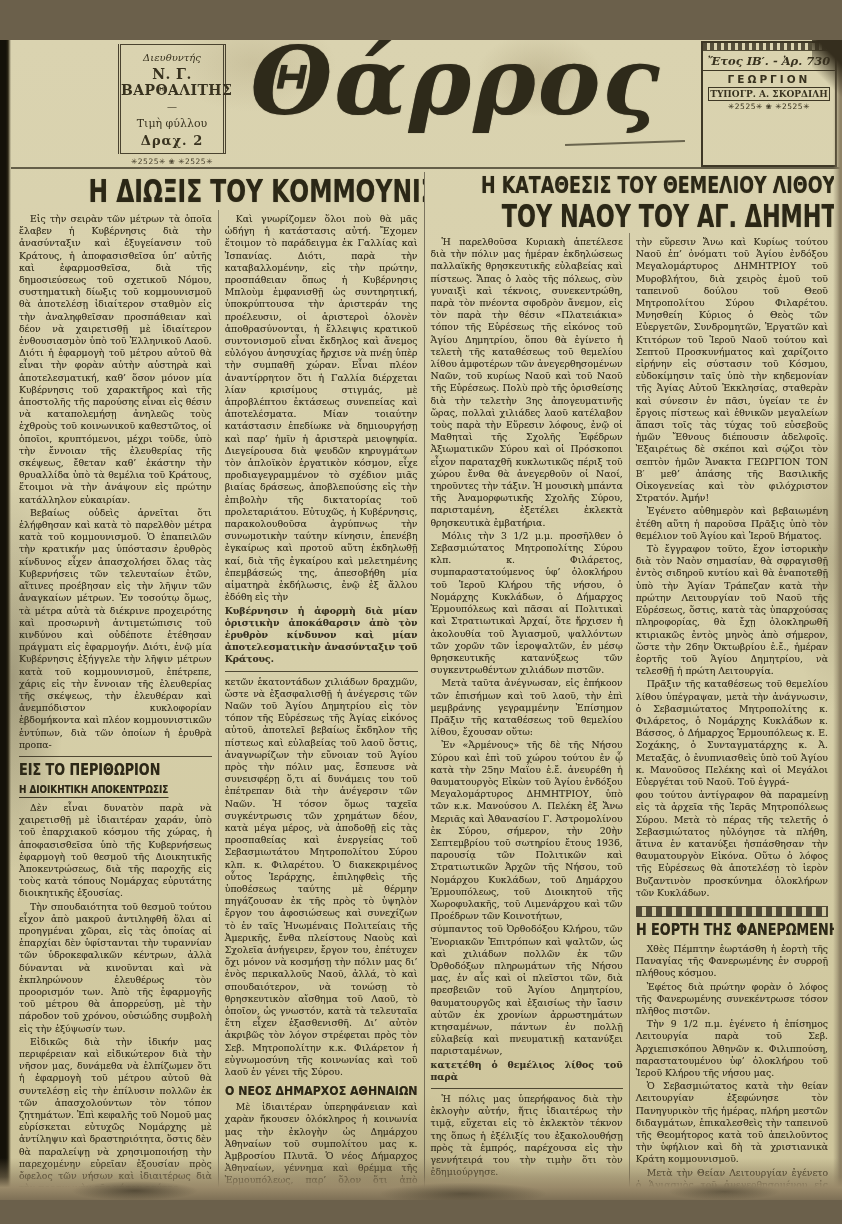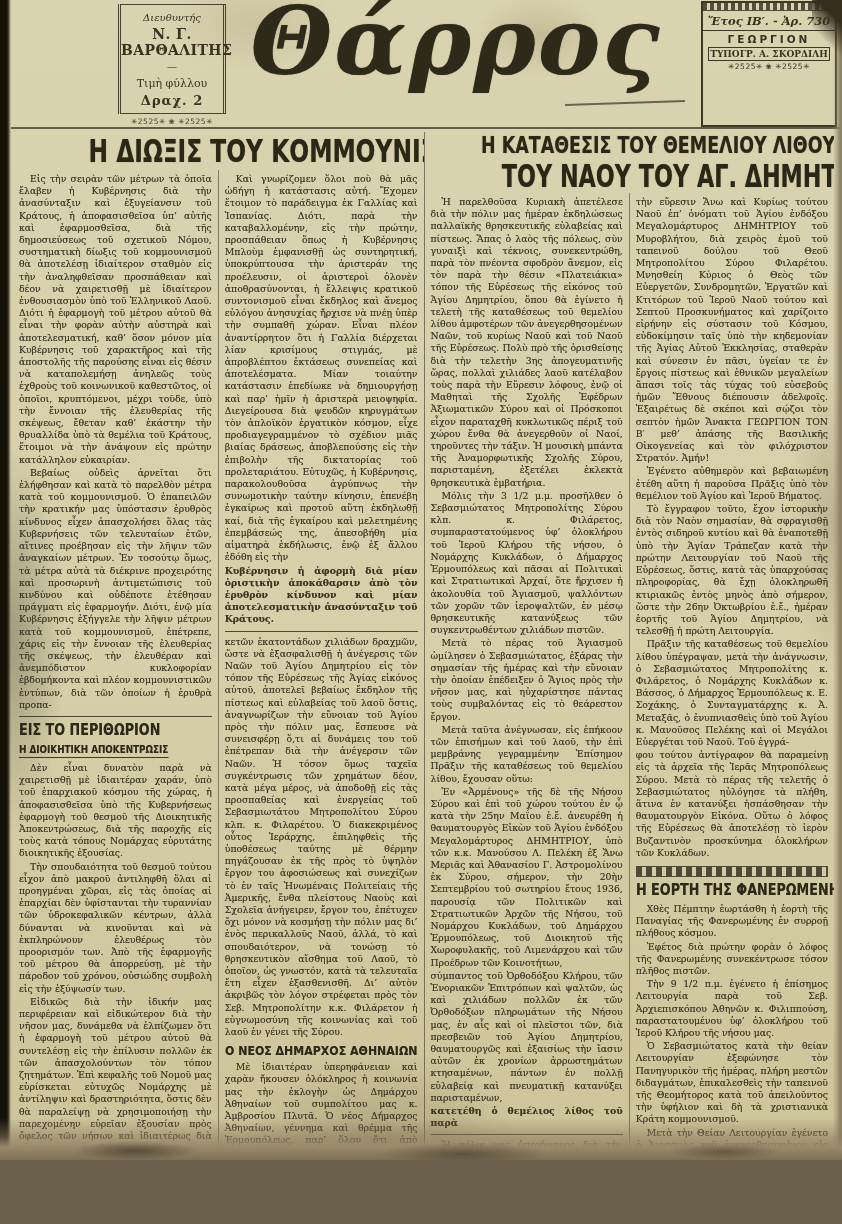--- a/index.html
+++ b/index.html
@@ -11,20 +11,21 @@
   .page{
     position:relative;width:842px;height:1160px;overflow:hidden;
     color:#38321f;
     background:
       radial-gradient(90px 60px at 64% 3%, rgba(110,90,50,.20), transparent 70%),
       radial-gradient(120px 70px at 30% 2%, rgba(110,90,50,.14), transparent 70%),
       radial-gradient(200px 140px at 45% 99%, rgba(95,80,48,.28), transparent 72%),
       radial-gradient(70px 260px at 1.5% 55%, rgba(44,37,22,.30), transparent 75%),
       radial-gradient(60px 200px at 99% 45%, rgba(90,76,48,.22), transparent 75%),
       linear-gradient(180deg,#dad3b0 0%,#d6cfa9 55%,#cdc49a 100%);
+    margin-top: 40px;
   }
   
   .edge-left{position:absolute;left:0;top:0;width:11px;height:100%;z-index:6;
     background:linear-gradient(90deg,#141109 0 6px,#2c2615 8px,rgba(44,38,21,0) 100%);}
   .edge-right{position:absolute;right:0;top:0;width:9px;height:100%;z-index:6;
     background:linear-gradient(270deg,#8e8266 0 2px,rgba(142,130,102,.5) 55%,rgba(142,130,102,0));}
   .corner-tr{position:absolute;right:0;top:0;width:30px;height:64px;z-index:7;
     background:linear-gradient(225deg,#352e1e 0 26%,rgba(53,46,30,0) 62%);}
   .edge-bottom{position:absolute;left:0;right:0;bottom:0;height:42px;z-index:7;
     background:
@@ -153,21 +154,20 @@
     </div>
     <div class="half right">
       <div class="headline">
         <span class="hl2a">Η ΚΑΤΑΘΕΣΙΣ ΤΟΥ ΘΕΜΕΛΙΟΥ ΛΙΘΟΥ</span><br>
         <span class="hl2b">ΤΟΥ ΝΑΟΥ ΤΟΥ ΑΓ. ΔΗΜΗΤΡΙΟΥ</span>
       </div>
       <div class="cols">
         <div class="col">
             <p class="p">Ἡ παρελθοῦσα Κυριακὴ ἀπετέλεσε διὰ τὴν πόλιν μας ἡμέραν ἐκδηλώσεως παλλαϊκῆς θρησκευτικῆς εὐλαβείας καὶ πίστεως. Ἅπας ὁ λαὸς τῆς πόλεως, σὺν γυναιξὶ καὶ τέκνοις, συνεκεντρώθη, παρὰ τὸν πνέοντα σφοδρὸν ἄνεμον, εἰς τὸν παρὰ τὴν θέσιν «Πλατειάκια» τόπον τῆς Εὑρέσεως τῆς εἰκόνος τοῦ Ἁγίου Δημητρίου, ὅπου θὰ ἐγίνετο ἡ τελετὴ τῆς καταθέσεως τοῦ θεμελίου λίθου ἀμφοτέρων τῶν ἀνεγερθησομένων Ναῶν, τοῦ κυρίως Ναοῦ καὶ τοῦ Ναοῦ τῆς Εὑρέσεως. Πολὺ πρὸ τῆς ὁρισθείσης διὰ τὴν τελετὴν 3ης ἀπογευματινῆς ὥρας, πολλαὶ χιλιάδες λαοῦ κατέλαβον τοὺς παρὰ τὴν Εὕρεσιν λόφους, ἐνῷ οἱ Μαθηταὶ τῆς Σχολῆς Ἐφέδρων Ἀξιωματικῶν Σύρου καὶ οἱ Πρόσκοποι εἶχον παραταχθῆ κυκλωτικῶς πέριξ τοῦ χώρου ἔνθα θὰ ἀνεγερθοῦν οἱ Ναοί, τηροῦντες τὴν τάξιν. Ἡ μουσικὴ μπάντα τῆς Ἀναμορφωτικῆς Σχολῆς Σύρου, παρισταμένη, ἐξετέλει ἐκλεκτὰ θρησκευτικὰ ἐμβατήρια.</p>
             <p class="p">Μόλις τὴν 3 1/2 μ.μ. προσῆλθεν ὁ Σεβασμιώτατος Μητροπολίτης Σύρου κλπ. κ. Φιλάρετος, συμπαραστατούμενος ὑφ’ ὁλοκλήρου τοῦ Ἱεροῦ Κλήρου τῆς νήσου, ὁ Νομάρχης Κυκλάδων, ὁ Δήμαρχος Ἑρμουπόλεως καὶ πᾶσαι αἱ Πολιτικαὶ καὶ Στρατιωτικαὶ Ἀρχαί, ὅτε ἤρχισεν ἡ ἀκολουθία τοῦ Ἁγιασμοῦ, ψαλλόντων τῶν χορῶν τῶν ἱεροψαλτῶν, ἐν μέσῳ θρησκευτικῆς κατανύξεως τῶν συγκεντρωθέντων χιλιάδων πιστῶν.</p>
-            <p class="p">Μετὰ τὸ πέρας τοῦ Ἁγιασμοῦ ὡμίλησεν ὁ Σεβασμιώτατος, ἐξάρας τὴν σημασίαν τῆς ἡμέρας καὶ τὴν εὔνοιαν τὴν ὁποίαν ἐπέδειξεν ὁ Ἅγιος πρὸς τὴν νῆσον μας, καὶ ηὐχαρίστησε πάντας τοὺς συμβαλόντας εἰς τὸ θεάρεστον ἔργον.</p>
             <p class="p">Μετὰ ταῦτα ἀνέγνωσαν, εἰς ἐπήκοον τῶν ἐπισήμων καὶ τοῦ λαοῦ, τὴν ἐπὶ μεμβράνης γεγραμμένην Ἐπίσημον Πρᾶξιν τῆς καταθέσεως τοῦ θεμελίου λίθου, ἔχουσαν οὕτω:</p>
             <p class="p">Ἐν «Ἀρμένους» τῆς δὲ τῆς Νήσου Σύρου καὶ ἐπὶ τοῦ χώρου τούτου ἐν ᾧ κατὰ τὴν 25ην Μαΐου ἐ.ἔ. ἀνευρέθη ἡ θαυματουργὸς Εἰκὼν τοῦ Ἁγίου ἐνδόξου Μεγαλομάρτυρος ΔΗΜΗΤΡΙΟΥ, ὑπὸ τῶν κ.κ. Μανούσου Λ. Πελέκη ἐξ Ἄνω Μεριᾶς καὶ Ἀθανασίου Γ. Ἀστρομολίνου ἐκ Σύρου, σήμερον, τὴν 20ὴν Σεπτεμβρίου τοῦ σωτηρίου ἔτους 1936, παρουσίᾳ τῶν Πολιτικῶν καὶ Στρατιωτικῶν Ἀρχῶν τῆς Νήσου, τοῦ Νομάρχου Κυκλάδων, τοῦ Δημάρχου Ἑρμουπόλεως, τοῦ Διοικητοῦ τῆς Χωροφυλακῆς, τοῦ Λιμενάρχου καὶ τῶν Προέδρων τῶν Κοινοτήτων,</p>
             <p class="p ni">σύμπαντος τοῦ Ὀρθοδόξου Κλήρου, τῶν Ἐνοριακῶν Ἐπιτρόπων καὶ ψαλτῶν, ὡς καὶ χιλιάδων πολλῶν ἐκ τῶν Ὀρθοδόξων πληρωμάτων τῆς Νήσου μας, ἐν αἷς καὶ οἱ πλεῖστοι τῶν, διὰ πρεσβειῶν τοῦ Ἁγίου Δημητρίου, θαυματουργῶς καὶ ἐξαισίως τὴν ἴασιν αὐτῶν ἐκ χρονίων ἀρρωστημάτων κτησαμένων, πάντων ἐν πολλῇ εὐλαβείᾳ καὶ πνευματικῇ κατανύξει παρισταμένων,</p>
             <p class="p b ni">κατετέθη ὁ θεμέλιος λίθος τοῦ παρὰ</p>
             <div class="hr"></div>
             <p class="p">Ἡ πόλις μας ὑπερήφανος διὰ τὴν ἐκλογὴν αὐτήν, ἥτις ἰδιαιτέρως τὴν τιμᾷ, εὔχεται εἰς τὸ ἐκλεκτὸν τέκνον της ὅπως ἡ ἐξέλιξίς του ἐξακολουθήσῃ πρὸς τὰ ἐμπρός, παρέχουσα εἰς τὴν γεννήτειρά του τὴν τιμὴν ὅτι τὸν ἐδημιούργησε.</p>
           </div>
         <div class="col">
             <p class="p ni">τὴν εὕρεσιν Ἄνω καὶ Κυρίως τούτου Ναοῦ ἐπ’ ὀνόματι τοῦ Ἁγίου ἐνδόξου Μεγαλομάρτυρος ΔΗΜΗΤΡΙΟΥ τοῦ Μυροβλήτου, διὰ χειρὸς ἐμοῦ τοῦ ταπεινοῦ δούλου τοῦ Θεοῦ Μητροπολίτου Σύρου Φιλαρέτου. Μνησθείη Κύριος ὁ Θεὸς τῶν Εὐεργετῶν, Συνδρομητῶν, Ἐργατῶν καὶ Κτιτόρων τοῦ Ἱεροῦ Ναοῦ τούτου καὶ Σεπτοῦ Προσκυνήματος καὶ χαρίζοιτο εἰρήνην εἰς σύστασιν τοῦ Κόσμου, εὐδοκίμησιν ταῖς ὑπὸ τὴν κηδεμονίαν τῆς Ἁγίας Αὐτοῦ Ἐκκλησίας, σταθερὰν καὶ σύνεσιν ἐν πᾶσι, ὑγείαν τε ἐν ἔργοις πίστεως καὶ ἐθνικῶν μεγαλείων ἅπασι τοῖς τὰς τύχας τοῦ εὐσεβοῦς ἡμῶν Ἔθνους διέπουσιν ἀδελφοῖς. Ἐξαιρέτως δὲ σκέποι καὶ σῴζοι τὸν σεπτὸν ἡμῶν Ἄνακτα ΓΕΩΡΓΙΟΝ ΤΟΝ Β′ μεθ’ ἁπάσης τῆς Βασιλικῆς Οἰκογενείας καὶ τὸν φιλόχριστον Στρατόν. Ἀμήν!</p>
             <p class="p">Ἐγένετο αὐθημερὸν καὶ βεβαιωμένη ἐτέθη αὕτη ἡ παροῦσα Πρᾶξις ὑπὸ τὸν θεμέλιον τοῦ Ἁγίου καὶ Ἱεροῦ Βήματος.</p>

